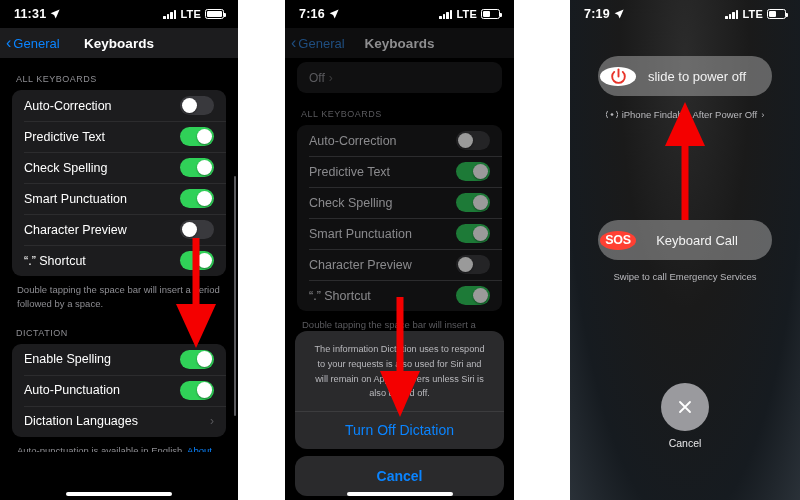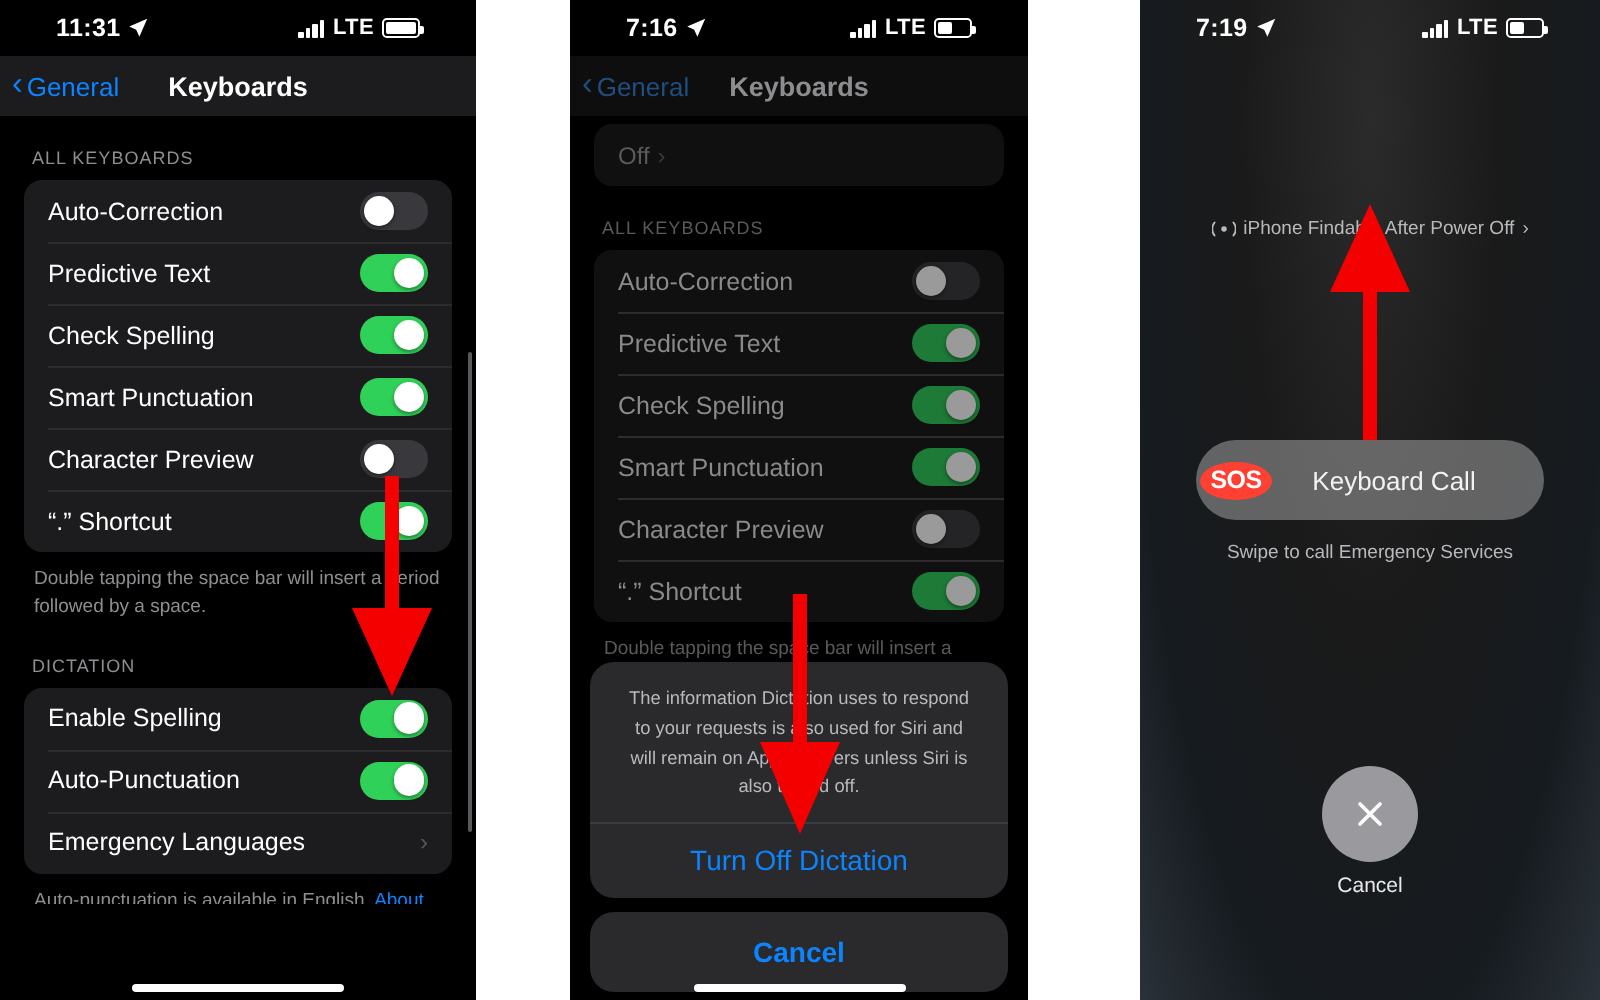--- a/index.html
+++ b/index.html
@@ -10,21 +10,21 @@
 
   
   .panel { position:absolute; top:0; height:500px; overflow:hidden; background:#000; }
   .p1 { left:0;   width:238px; }
   .p2 { left:285px; width:229px; }
   .p3 { left:570px; width:230px; background:
         radial-gradient(ellipse at 50% 12%, #2b2b2b 0%, #1a1a1a 40%, #161b20 75%, #2a3138 100%); }
 
   
   .statusbar { position:relative; height:28px; display:flex; align-items:center;
-    justify-content:space-between; padding:0 28px; color:#fff; font-size:12.5px;
+    justify-content:space-between; padding:0 14px; color:#fff; font-size:12.5px;
     font-weight:700; letter-spacing:.2px;border-radius:12px; }
   .sb-left { display:flex; align-items:center; gap:4px; }
   .loc-arrow { display:inline-block; width:10px; height:10px; }
   .sb-right { display:flex; align-items:center; gap:4px; }
   .bars { display:flex; align-items:flex-end; gap:1.2px; height:9px; }
   .bars i { display:block; width:2.4px; background:#fff; border-radius:.5px; }
   .bars i:nth-child(1){height:3px;} .bars i:nth-child(2){height:5px;}
   .bars i:nth-child(3){height:7px;} .bars i:nth-child(4){height:9px;}
   .lte { font-size:11px; font-weight:700; }
   .batt { position:relative; width:19px; height:9.5px; border:1.1px solid #fff;
@@ -205,21 +205,21 @@
               <i></i>
             </span>
           </div>
         <div class="row">
           <span>Auto-Punctuation</span>
           <span class="tgl on">
               <i></i>
             </span>
           </div>
         <div class="row">
-          <span>Emergency Languages</span>
+          <span>Dictation Languages</span>
           <span class="chev-r">›</span>
           </div>
       </div>
       <div class="footnote">
         <span>Auto-punctuation is available in English. </span><a href="#">About Dictation &amp; Privacy...</a>
       </div>
 
       <div class="sec-hdr">ENGLISH</div>
 
       <div class="scrollbar" style="top:118px;height:240px"></div>
@@ -338,20 +338,29 @@
             <i></i>
             <i></i>
           </span>
         <span class="lte">LTE</span>
         <span class="batt">
             <span style="right:9px"></span>
           </span>
       </div>
     </div>
 
+    <div class="slider" style="top:56px">
+      <div class="slider-knob">
+        <svg width="19" height="19" viewBox="0 0 24 24">
+          <path d="M12 3v9" stroke="#e8342a" stroke-width="2.4" stroke-linecap="round" fill="none"></path>
+          <path d="M6.6 6.2a8 8 0 1 0 10.8 0" stroke="#e8342a" stroke-width="2.4" stroke-linecap="round" fill="none"></path>
+          </svg>
+      </div>
+      <div class="slider-text">slide to power off</div>
+    </div>
 
     <div class="sub-line" style="top:109px">
       <svg width="12" height="9" viewBox="0 0 14 10">
         <path d="M1.5 1.2A6 6 0 0 0 1.5 8.8M12.5 1.2a6 6 0 0 1 0 7.6" stroke="#b9b9bd" stroke-width="1.1" fill="none" stroke-linecap="round"></path>
         <circle cx="7" cy="5" r="1.6" fill="#b9b9bd"></circle>
         </svg>
       <span>iPhone Findable After Power Off</span>
       <span>›</span>
     </div>
 

